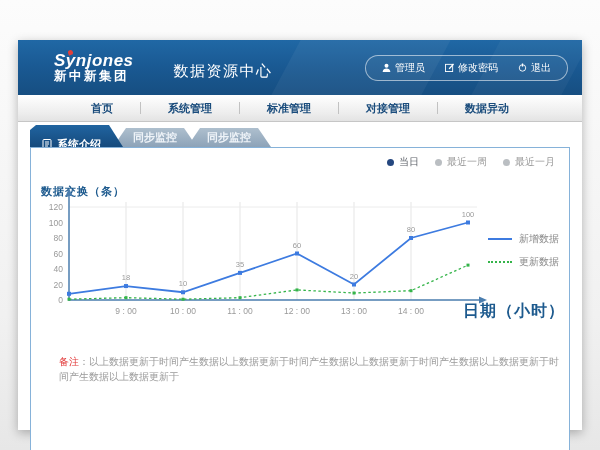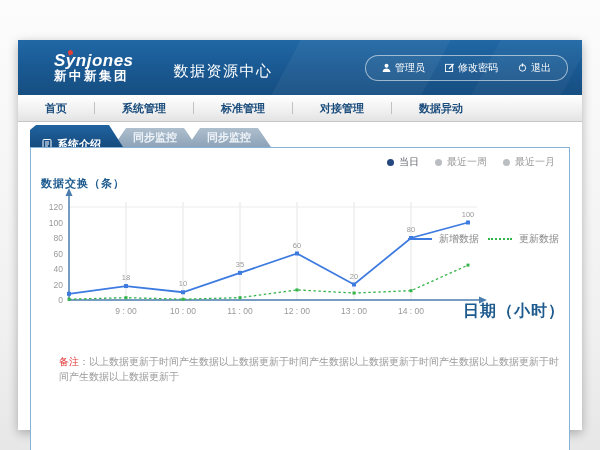--- a/index.html
+++ b/index.html
@@ -33,21 +33,21 @@
     position:absolute; right:14px; top:50%; transform:translateY(-50%);
     border:1px solid rgba(255,255,255,.55); border-radius:999px;
     display:flex; align-items:center; gap:0; padding:4px 6px; background:rgba(255,255,255,.04);
   }
   .user-pill .u-item { display:flex; align-items:center; gap:4px; color:#fff;
     font-size:10px; padding:1px 10px; cursor:pointer; white-space:nowrap; }
   .user-pill .u-item svg { display:block; }
   
   .nav-bar {
     height:27px; background:linear-gradient(180deg,#ffffff,#ededed 70%,#e3e3e3);
-    border-bottom:1px solid #c6c6c6; display:flex; align-items:center; 
+    border-bottom:1px solid #c6c6c6; display:flex; align-items:center; justify-content:center;
   }
   .nav-item { font-size:11px; font-weight:bold; color:#1a4c7c; padding:0 27px;
     line-height:12px; cursor:pointer; }
   .nav-item + .nav-item { border-left:1px solid #c2c2c2; }
   
   .tabs { position:absolute; left:12px; top:85px; display:flex; align-items:flex-end; z-index:3; }
   .tab { font-size:11px; font-weight:bold; display:flex; align-items:center; gap:5px; cursor:pointer; }
   .tab.active {
     height:22px; padding:16px 22px 0 12px; color:#fff; z-index:2;
     background:linear-gradient(180deg,#2064a0,#154a7d);
@@ -61,26 +61,26 @@
   
   .panel {
     position:absolute; left:12px; top:107px; width:540px; height:334px;
     border:1px solid #86b2d9; background:#fff;
   }
   .radio-group { position:absolute; top:7px; right:14px; display:flex; gap:16px; align-items:center; }
   .radio-option { display:flex; align-items:center; gap:5px; font-size:10px; color:#9a9a9a; cursor:pointer; }
   .radio-dot { width:7px; height:7px; border-radius:50%; background:#babec2; }
   .radio-option.selected { color:#5a5f66; }
   .radio-option.selected .radio-dot { background:#25477f; }
-  .y-axis-label { position:absolute; left:10px; top:28px; font-size:11px; font-weight:600;
+  .y-axis-label { position:absolute; left:10px; top:36px; font-size:11px; font-weight:600;
     color:#1d5a8e; letter-spacing:1px; }
   .x-axis-label { position:absolute; right:4px; top:153px; font-size:16px; font-weight:600;
     color:#1d5a8e; letter-spacing:1px; }
   .chart-svg { position:absolute; left:8px; top:36px; }
-  .legend { position:absolute; right:10px; top:84px; display:flex; flex-direction:row; gap:9px; }
+  .legend { position:absolute; right:10px; top:84px; display:flex; flex-direction:column; gap:9px; }
   .legend-item { display:flex; align-items:center; gap:7px; font-size:10px; color:#8a8a8a; cursor:pointer; }
   .swatch { width:24px; height:0; }
   .swatch.solid  { border-top:2px solid; }
   .swatch.dotted { border-top:2px dotted; }
   .note { position:absolute; left:28px; top:206px; width:500px; font-size:10px;
     color:#9b9b9b; line-height:1.5; }
   .note-prefix { color:#e23a3a; }
 </style>
 </head>
 <body>

